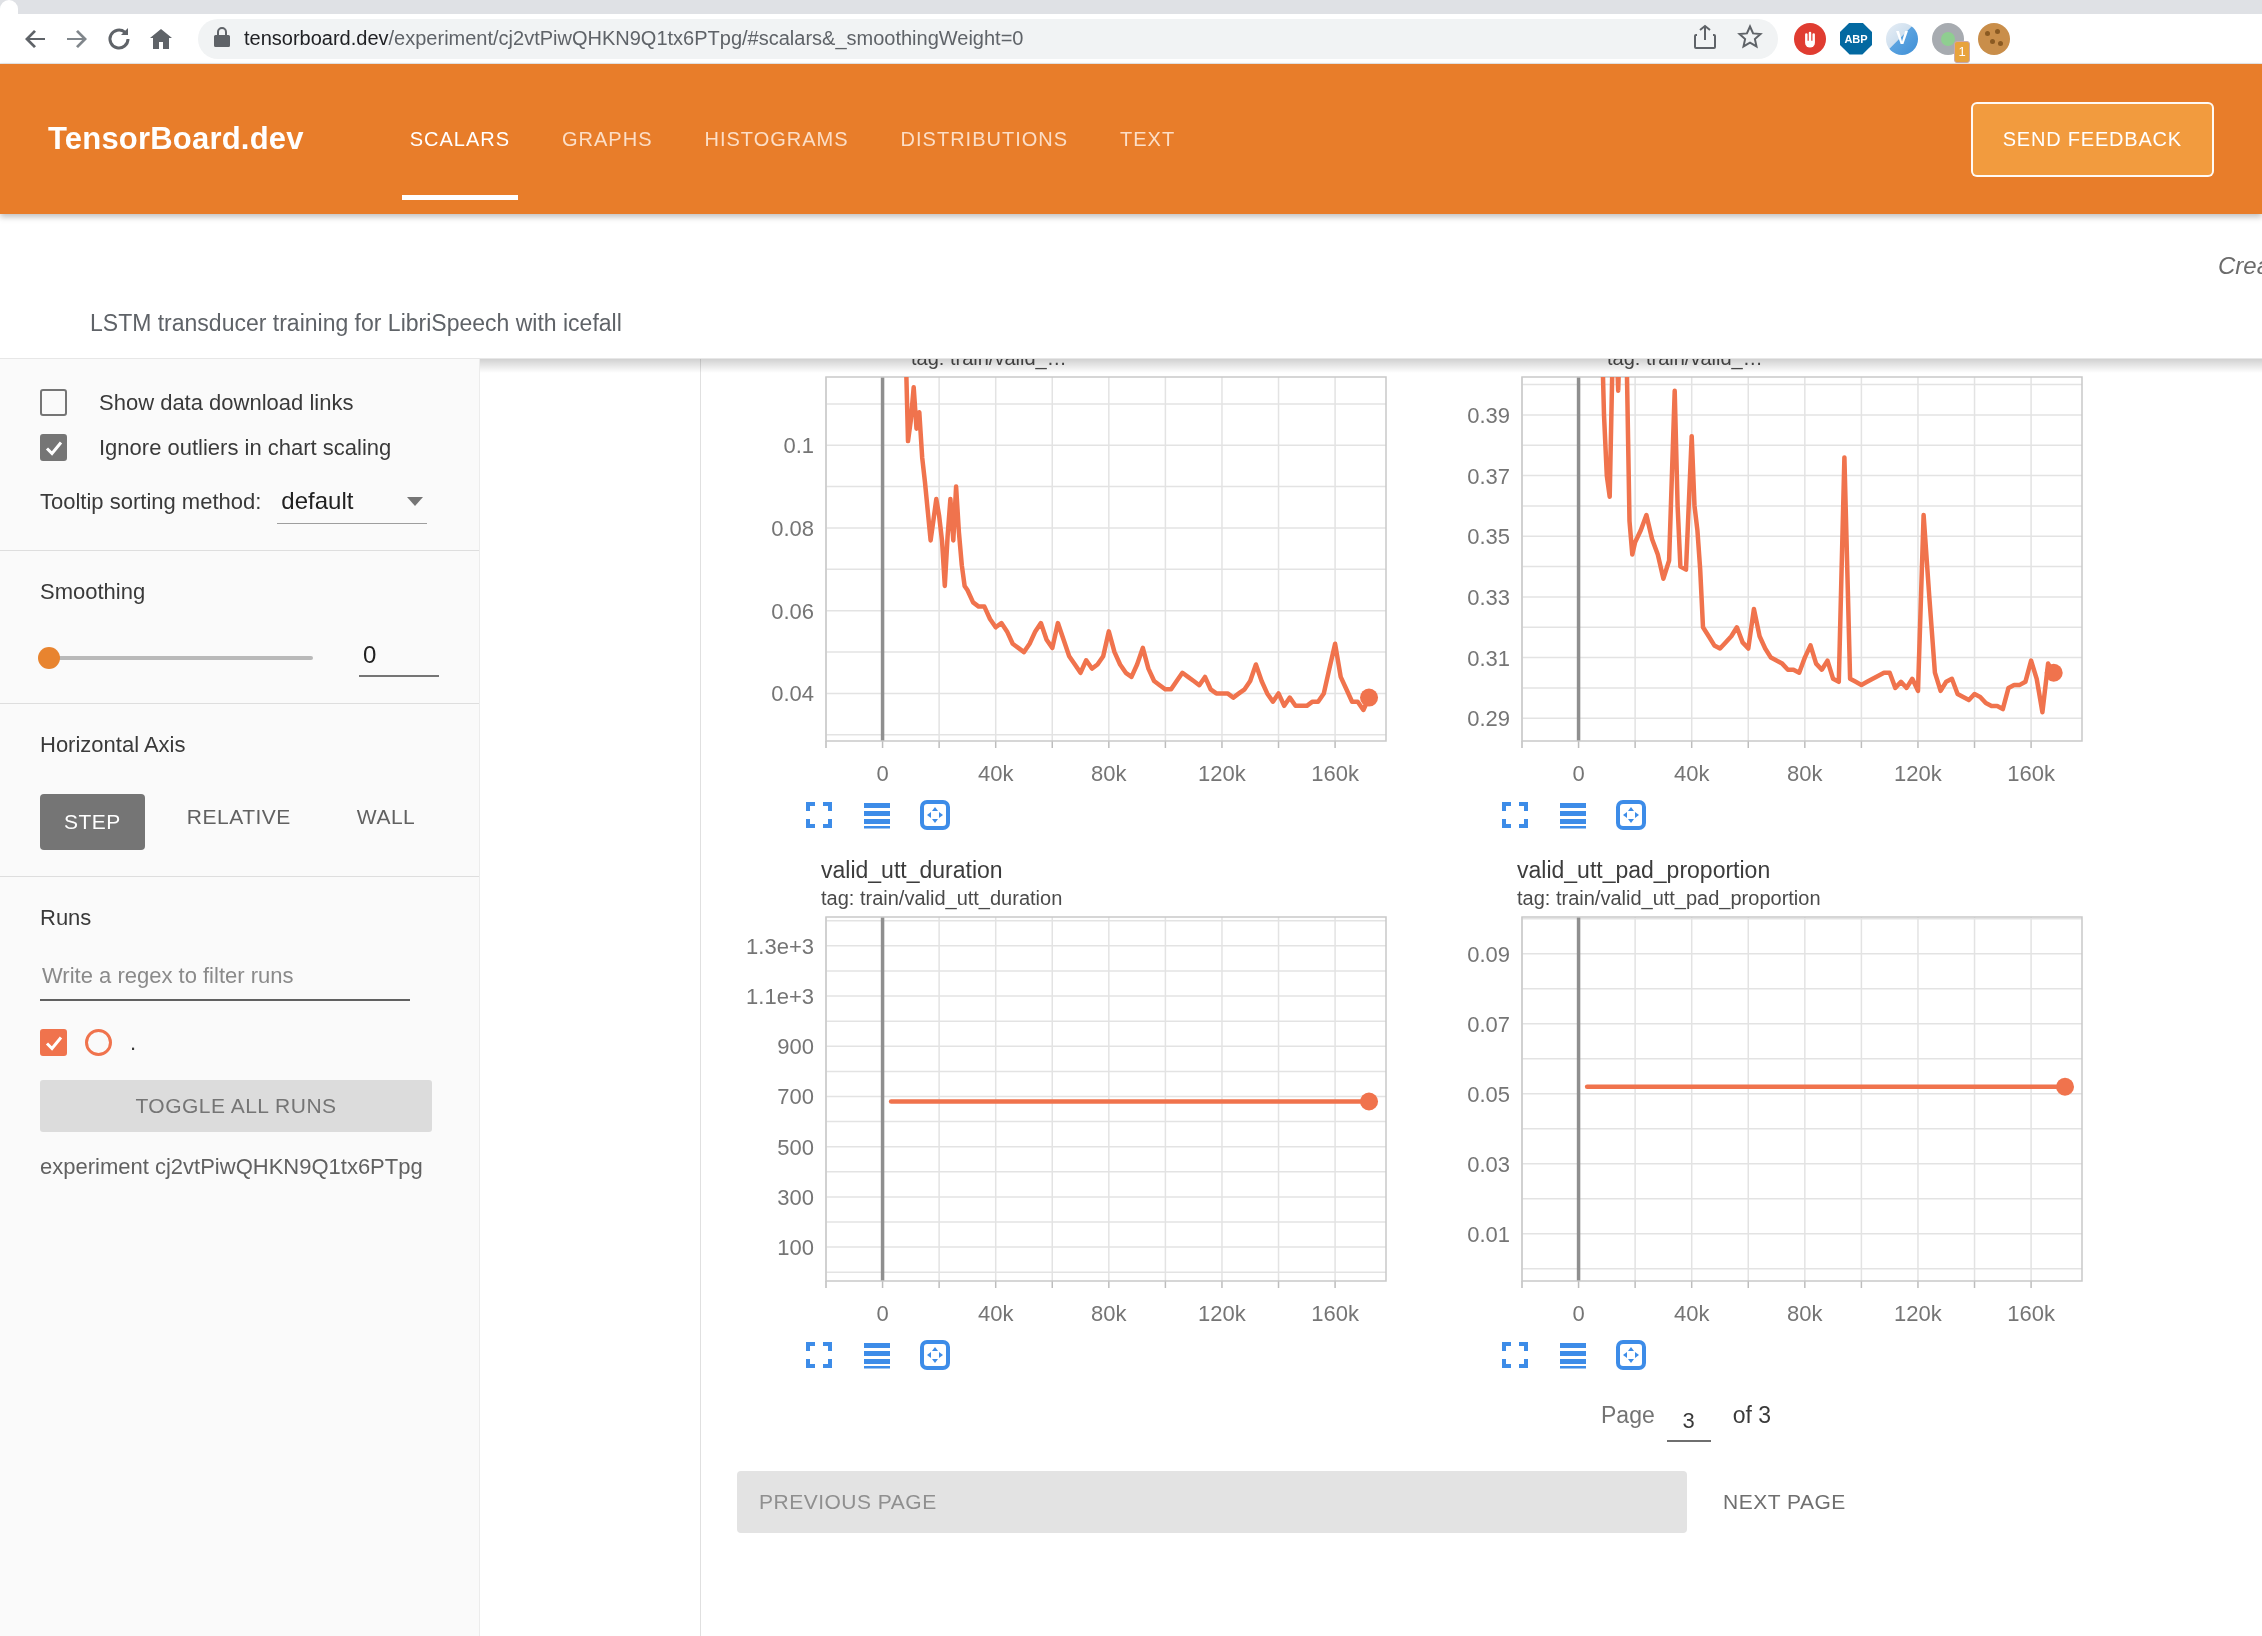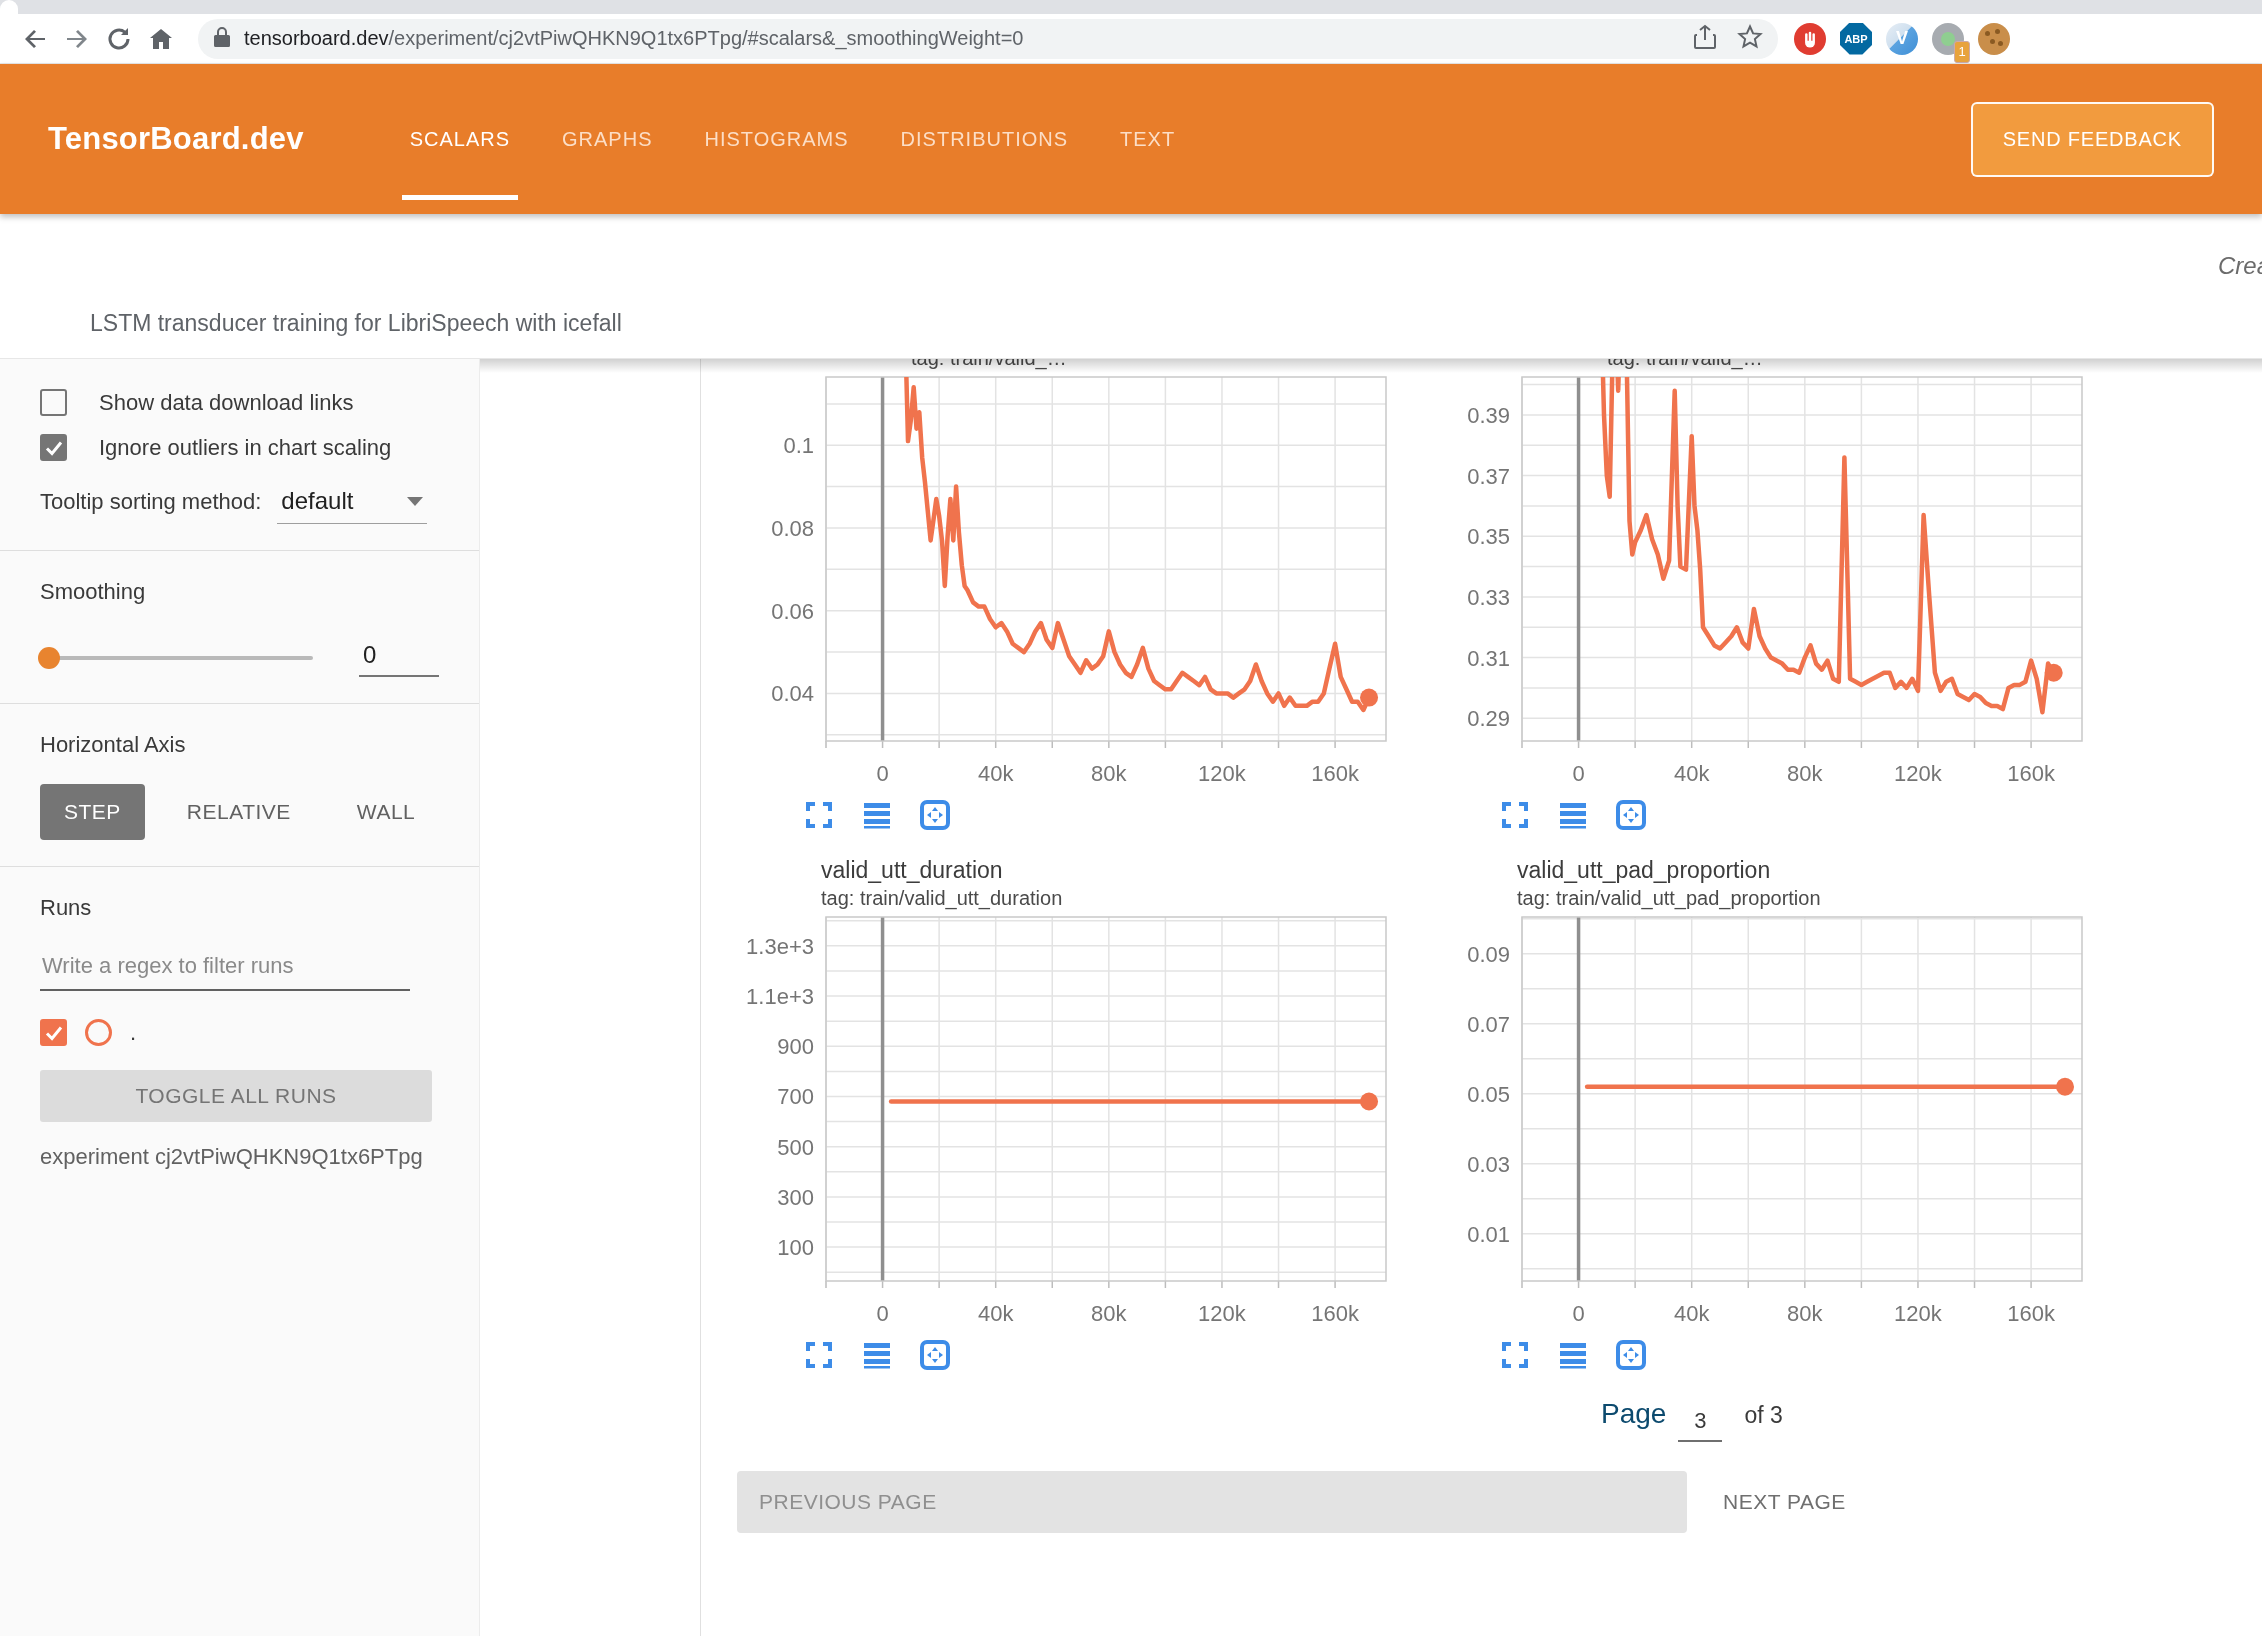--- a/index.html
+++ b/index.html
@@ -76,21 +76,21 @@
            border-top:9px solid #757575; margin-left:30px; }
   .slider-row { display:flex; align-items:center; margin-top:34px; }
   .slider { position:relative; width:280px; height:4px; background:#b9b9b9; border-radius:2px; }
   .slider .thumb { position:absolute; left:-2px; top:-9px; width:22px; height:22px; border-radius:50%;
                    background:#e8842f; }
   .sval { margin-left:46px; width:80px; border:none; border-bottom:2px solid #757575; background:transparent;
           font-size:24px; color:#212121; text-align:left; padding:2px 4px 6px 4px; font-family:inherit; }
   .axis-btns { display:flex; align-items:center; margin-top:26px; }
   .axis-btn { font-size:21px; letter-spacing:.5px; color:#616161; padding:16px 24px; border-radius:4px;
               background:transparent; border:none; font-family:inherit; }
-  .axis-btn.active { background:#757575; color:#fff; }
+  .axis-btn.active { background:#757575; color:#fff;margin-top:10px; }
   .axis-btn + .axis-btn { margin-left:18px; }
   .regex-input { width:370px; margin-top:26px; border:none; border-bottom:2px solid #616161;
                  background:transparent; font-size:22px; color:#ef4444; padding:6px 2px 10px 2px;
                  font-family:inherit; }
   .regex-input::placeholder { color:#8a8a8a; }
   .runrow { display:flex; align-items:center; gap:18px; margin-top:28px; }
   .runcircle { width:27px; height:27px; border:3px solid #f0734d; border-radius:50%; flex:0 0 auto; }
   .rundot { font-size:22px; color:#3a3a3a; }
   .togglebtn { margin-top:24px; width:392px; height:52px; background:#dcdcdc; border:none;
                border-radius:3px; color:#757575; font-size:21px; letter-spacing:.5px; font-family:inherit; }
@@ -108,21 +108,21 @@
   .chart-title { font-size:23px; color:#3c3c3c; line-height:30px; padding-left:90px; }
   .chart-tag   { font-size:20px; color:#4a4a4a; line-height:26px; padding-left:90px; }
   .row2 { margin-top:24px; }
   .row2 .chart-title { padding-left:90px; }
   .plotsvg { display:block; }
   .icons-row { display:flex; gap:26px; padding:8px 0 0 72px; }
   .icons-row .icbtn { width:32px; height:32px; display:flex; align-items:center; justify-content:center; }
 
   
   .page-row { display:flex; align-items:baseline; margin:26px 0 0 870px; }
-  .page-row .plabel { font-size:28px; color:#0c4a6e; }
+  .page-row .plabel { font-size:23px; color:#737373; }
   .pinput { width:44px; margin:6px 6px 0 12px; border:none; border-bottom:2px solid #6f6f6f;
             font-size:22px; color:#3a3a3a; text-align:center; background:transparent;
             font-family:inherit; padding-bottom:6px; position:relative; top:5px; }
   .page-row .poflabel { font-size:23px; color:#3a3a3a; margin-left:16px; }
   .btn-row { display:flex; align-items:center; margin-top:34px; }
   .prevbtn { width:950px; height:62px; background:#e3e3e3; border:none; border-radius:4px;
              color:#8f8f8f; font-size:21px; letter-spacing:.5px; text-align:left; padding-left:22px;
              font-family:inherit; margin-left:6px; }
   .nextbtn { background:none; border:none; color:#6f6f6f; font-size:21px; letter-spacing:.5px;
              margin-left:36px; font-family:inherit; }

